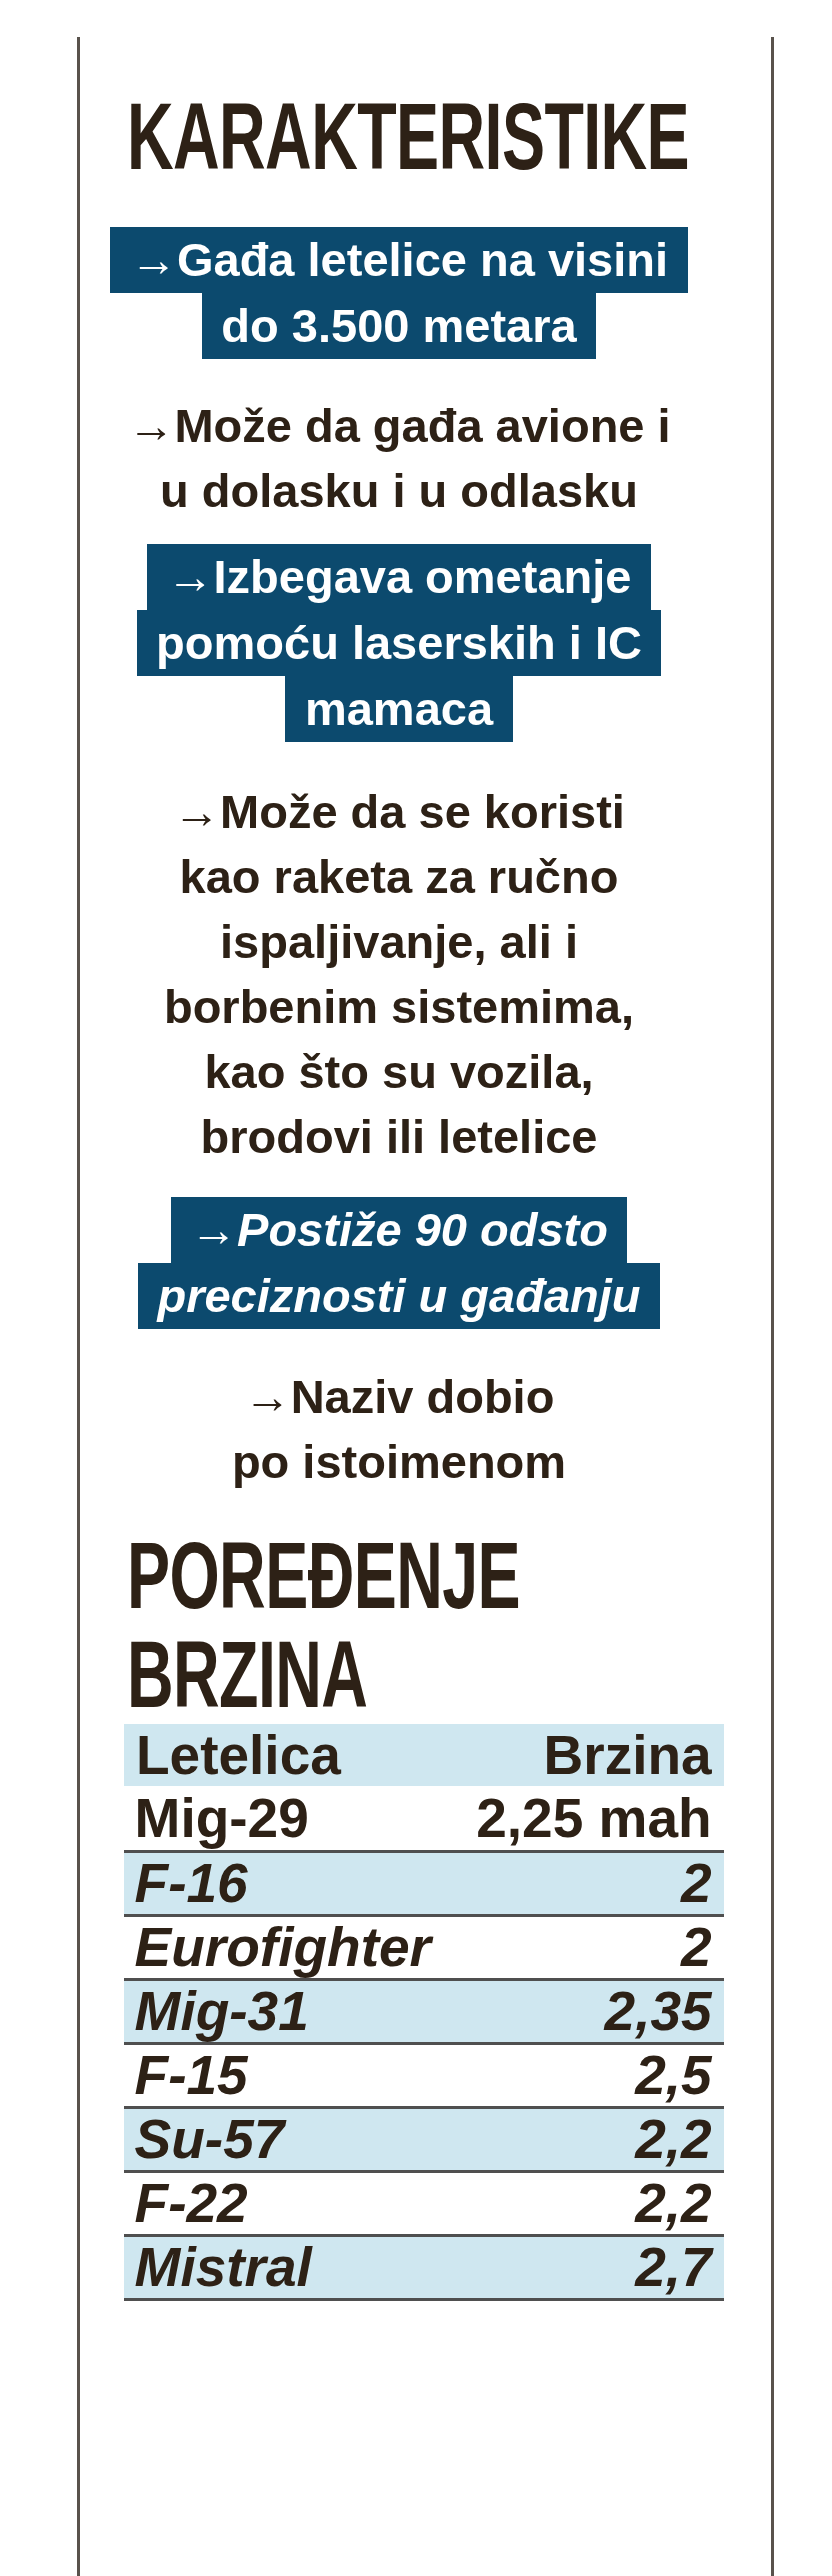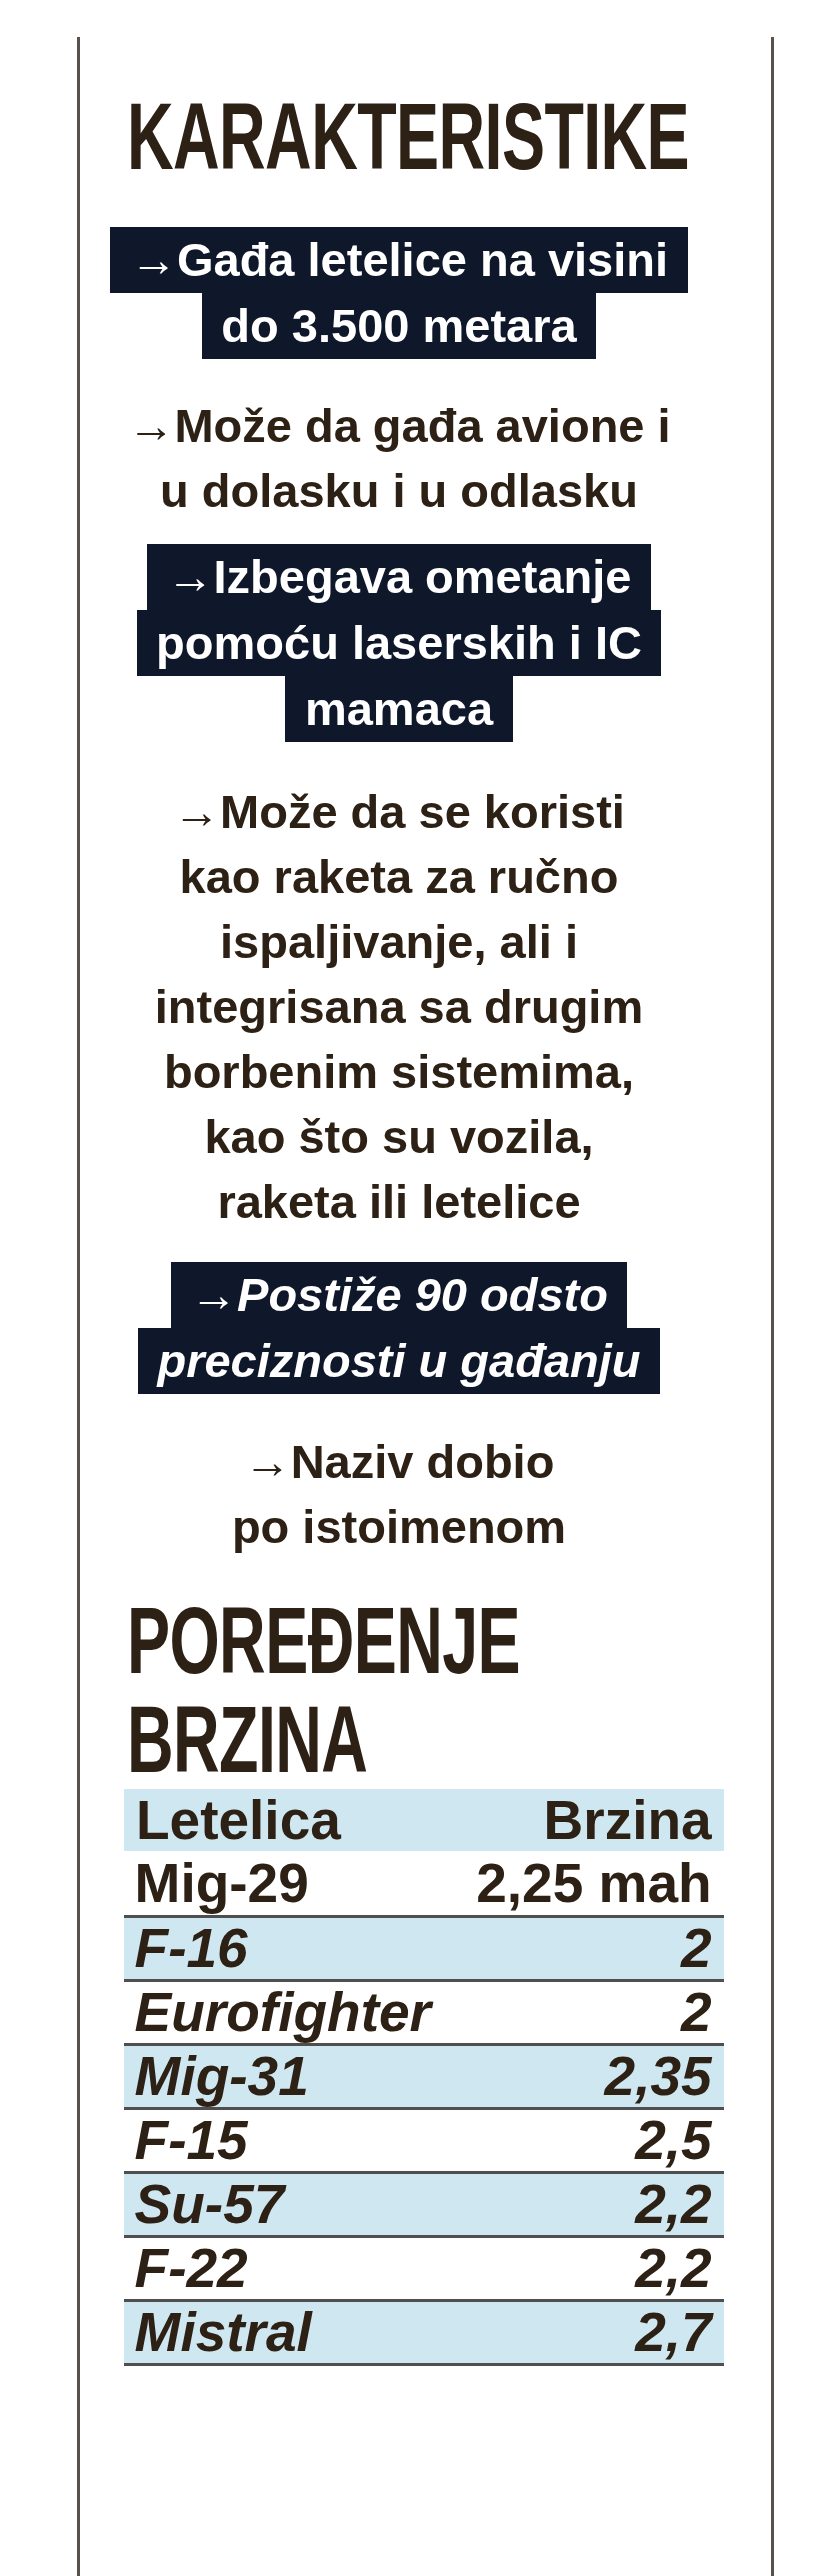--- a/index.html
+++ b/index.html
@@ -16,21 +16,21 @@
   }
   .page-title{
     align-self:flex-start;margin:89px 0 0 47px;
     font-size:95px;line-height:95px;letter-spacing:-0.9px;
     transform:scaleX(.68);transform-origin:left top;white-space:nowrap;
   }
   .feature{width:100%;text-align:center;}
   .feature .line{line-height:65px;font-size:47px;white-space:nowrap;}
   .feature.highlight .line{line-height:66px;}
   .feature.highlight .hl{
-    display:inline-block;background:#0f172a;color:#ffffff;
+    display:inline-block;background:#0c4a6e;color:#ffffff;
     line-height:66px;padding:0 19.5px;
   }
   .f0{margin-top:43px;}
   .f1{margin-top:34px;}
   .f2{margin-top:21px;}
   .f3{margin-top:37px;}
   .f4{margin-top:27.5px;font-style:italic;}
   .f5{margin-top:35px;}
   .section-title{
     align-self:flex-start;margin:32px 0 0 47px;
@@ -66,24 +66,23 @@
           <div class="line">→Može da gađa avione i</div>
           <div class="line">u dolasku i u odlasku</div>
         </div><div class="feature highlight f2">
           <div class="line"><span class="hl">→Izbegava ometanje</span></div>
           <div class="line"><span class="hl">pomoću laserskih i IC</span></div>
           <div class="line"><span class="hl">mamaca</span></div>
         </div><div class="feature plain f3">
           <div class="line">→Može da se koristi</div>
           <div class="line">kao raketa za ručno</div>
           <div class="line">ispaljivanje, ali i</div>
-          <div class="line">integrisana sa drugim</div>
           <div class="line">borbenim sistemima,</div>
           <div class="line">kao što su vozila,</div>
-          <div class="line">raketa ili letelice</div>
+          <div class="line">brodovi ili letelice</div>
         </div><div class="feature highlight f4">
           <div class="line"><span class="hl">→Postiže 90 odsto</span></div>
           <div class="line"><span class="hl">preciznosti u gađanju</span></div>
         </div><div class="feature plain f5">
           <div class="line">→Naziv dobio</div>
           <div class="line">po istoimenom</div>
         </div></div>
 
     <div class="section-title"><span>POREĐENJE</span><br><span>BRZINA</span></div>
 

